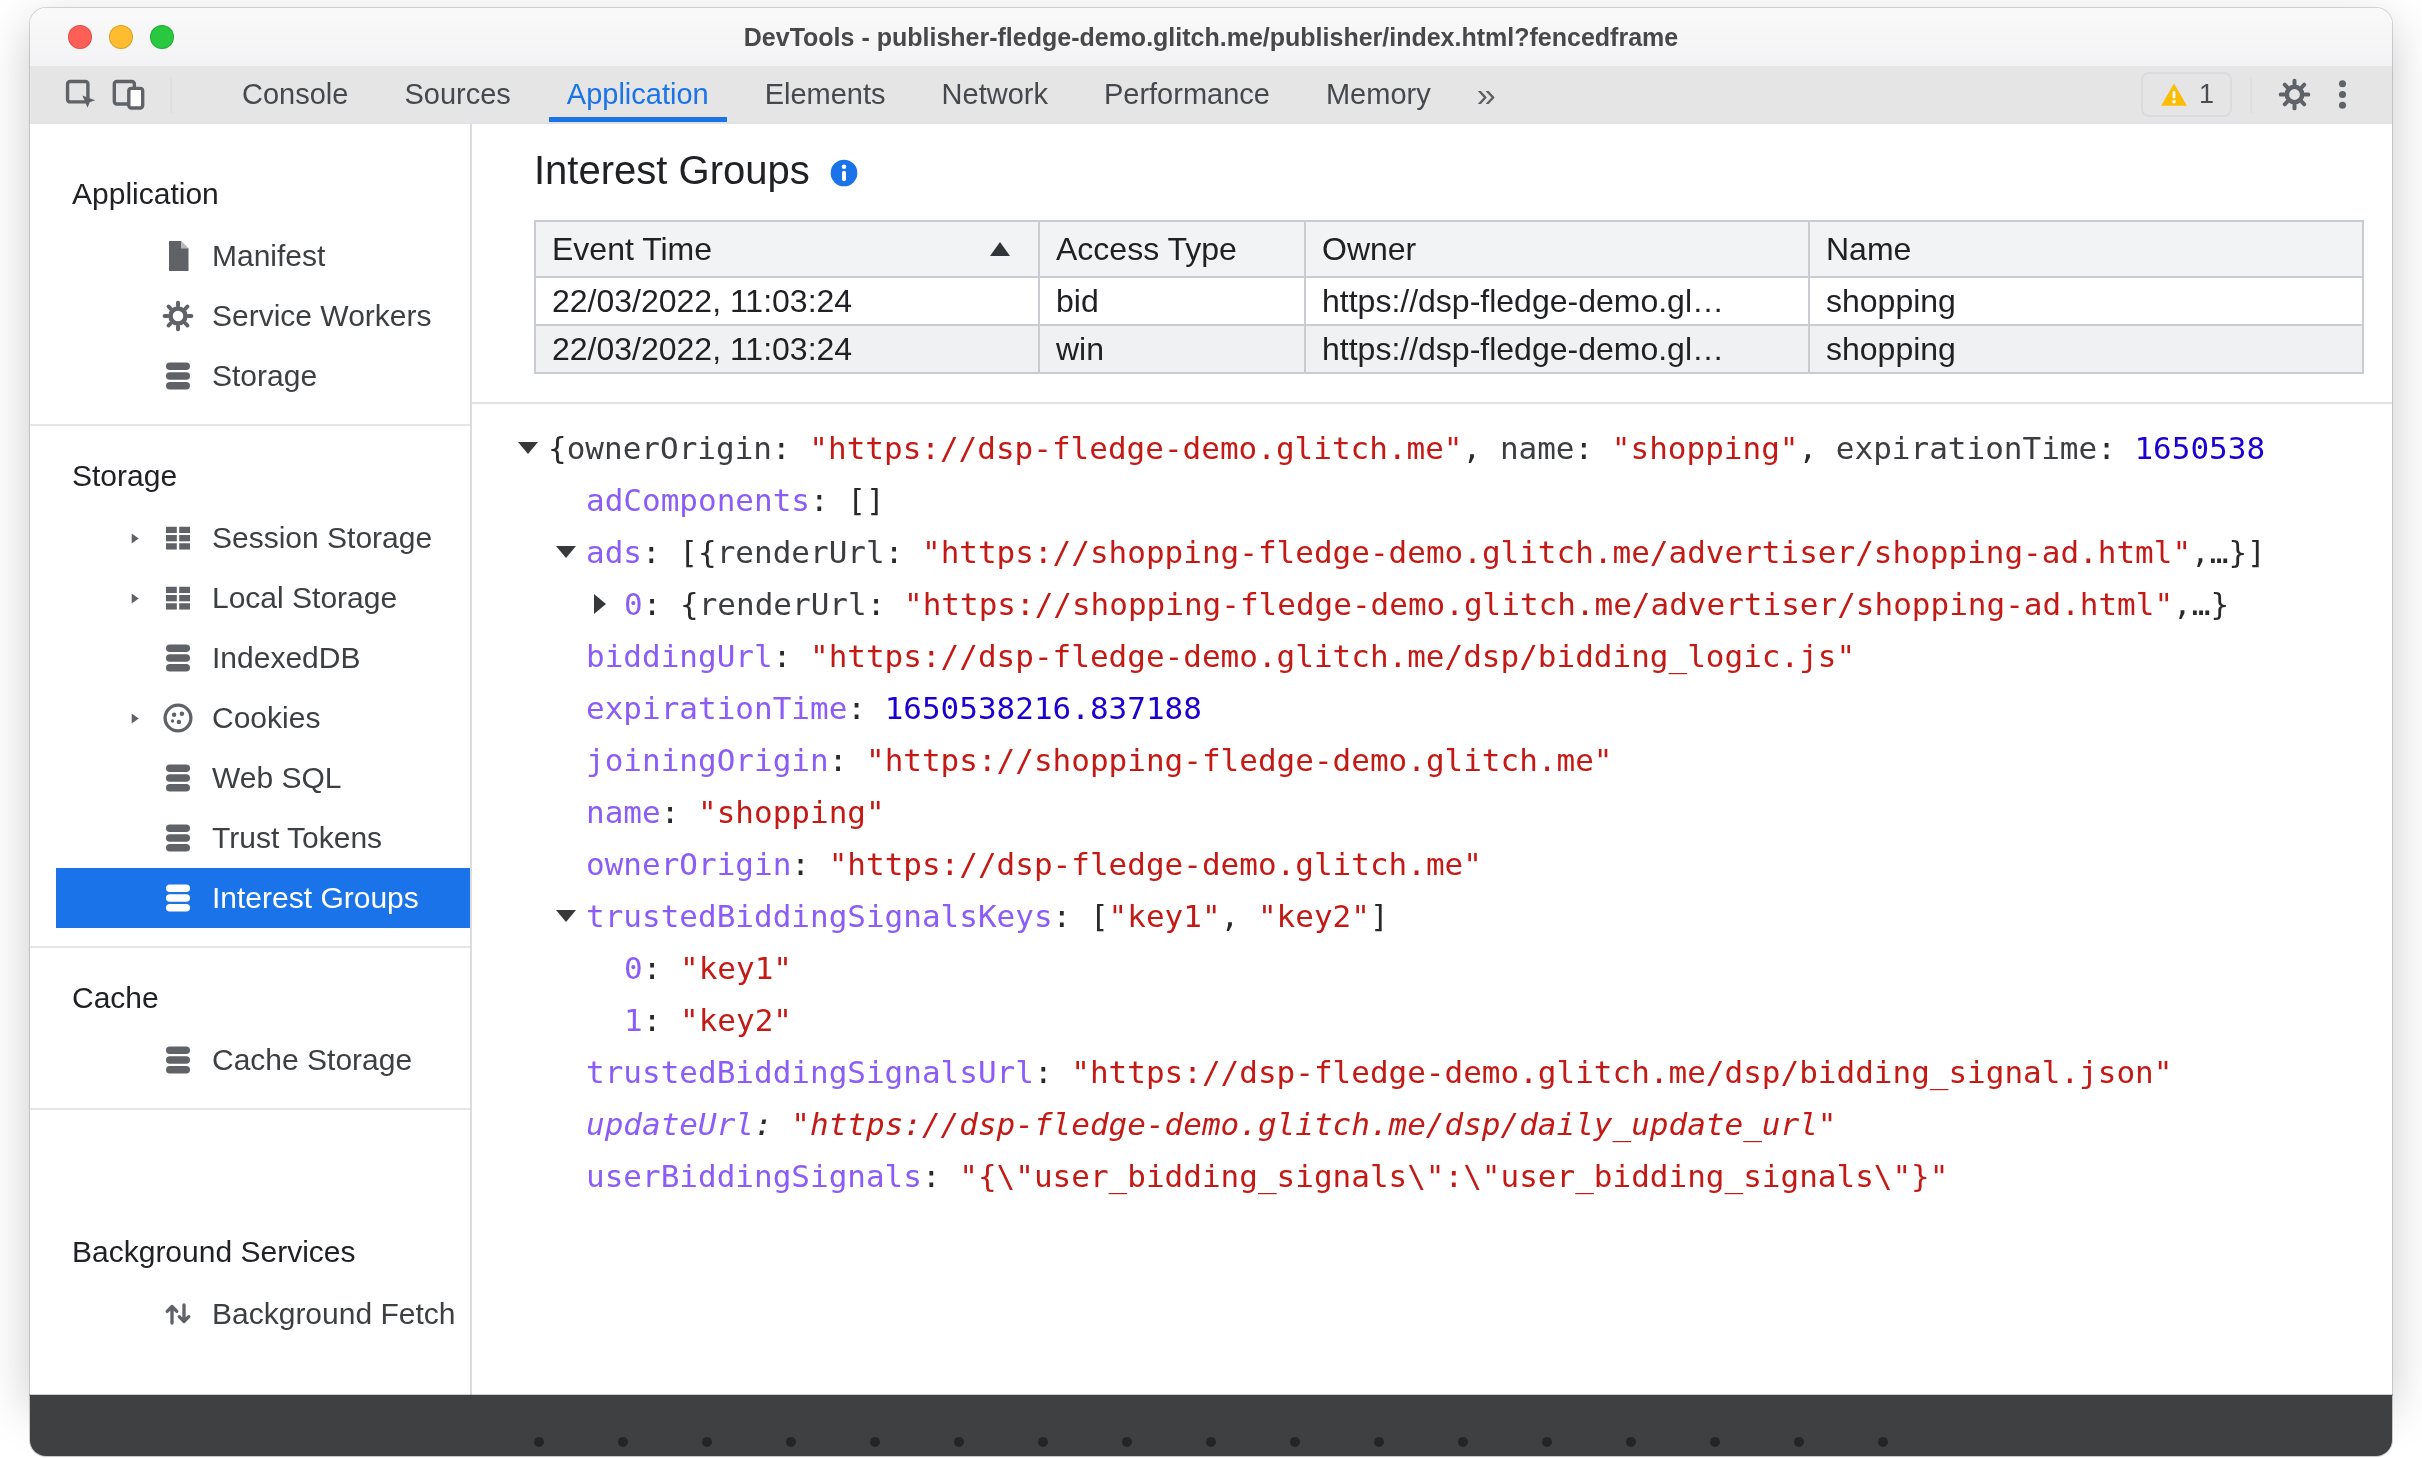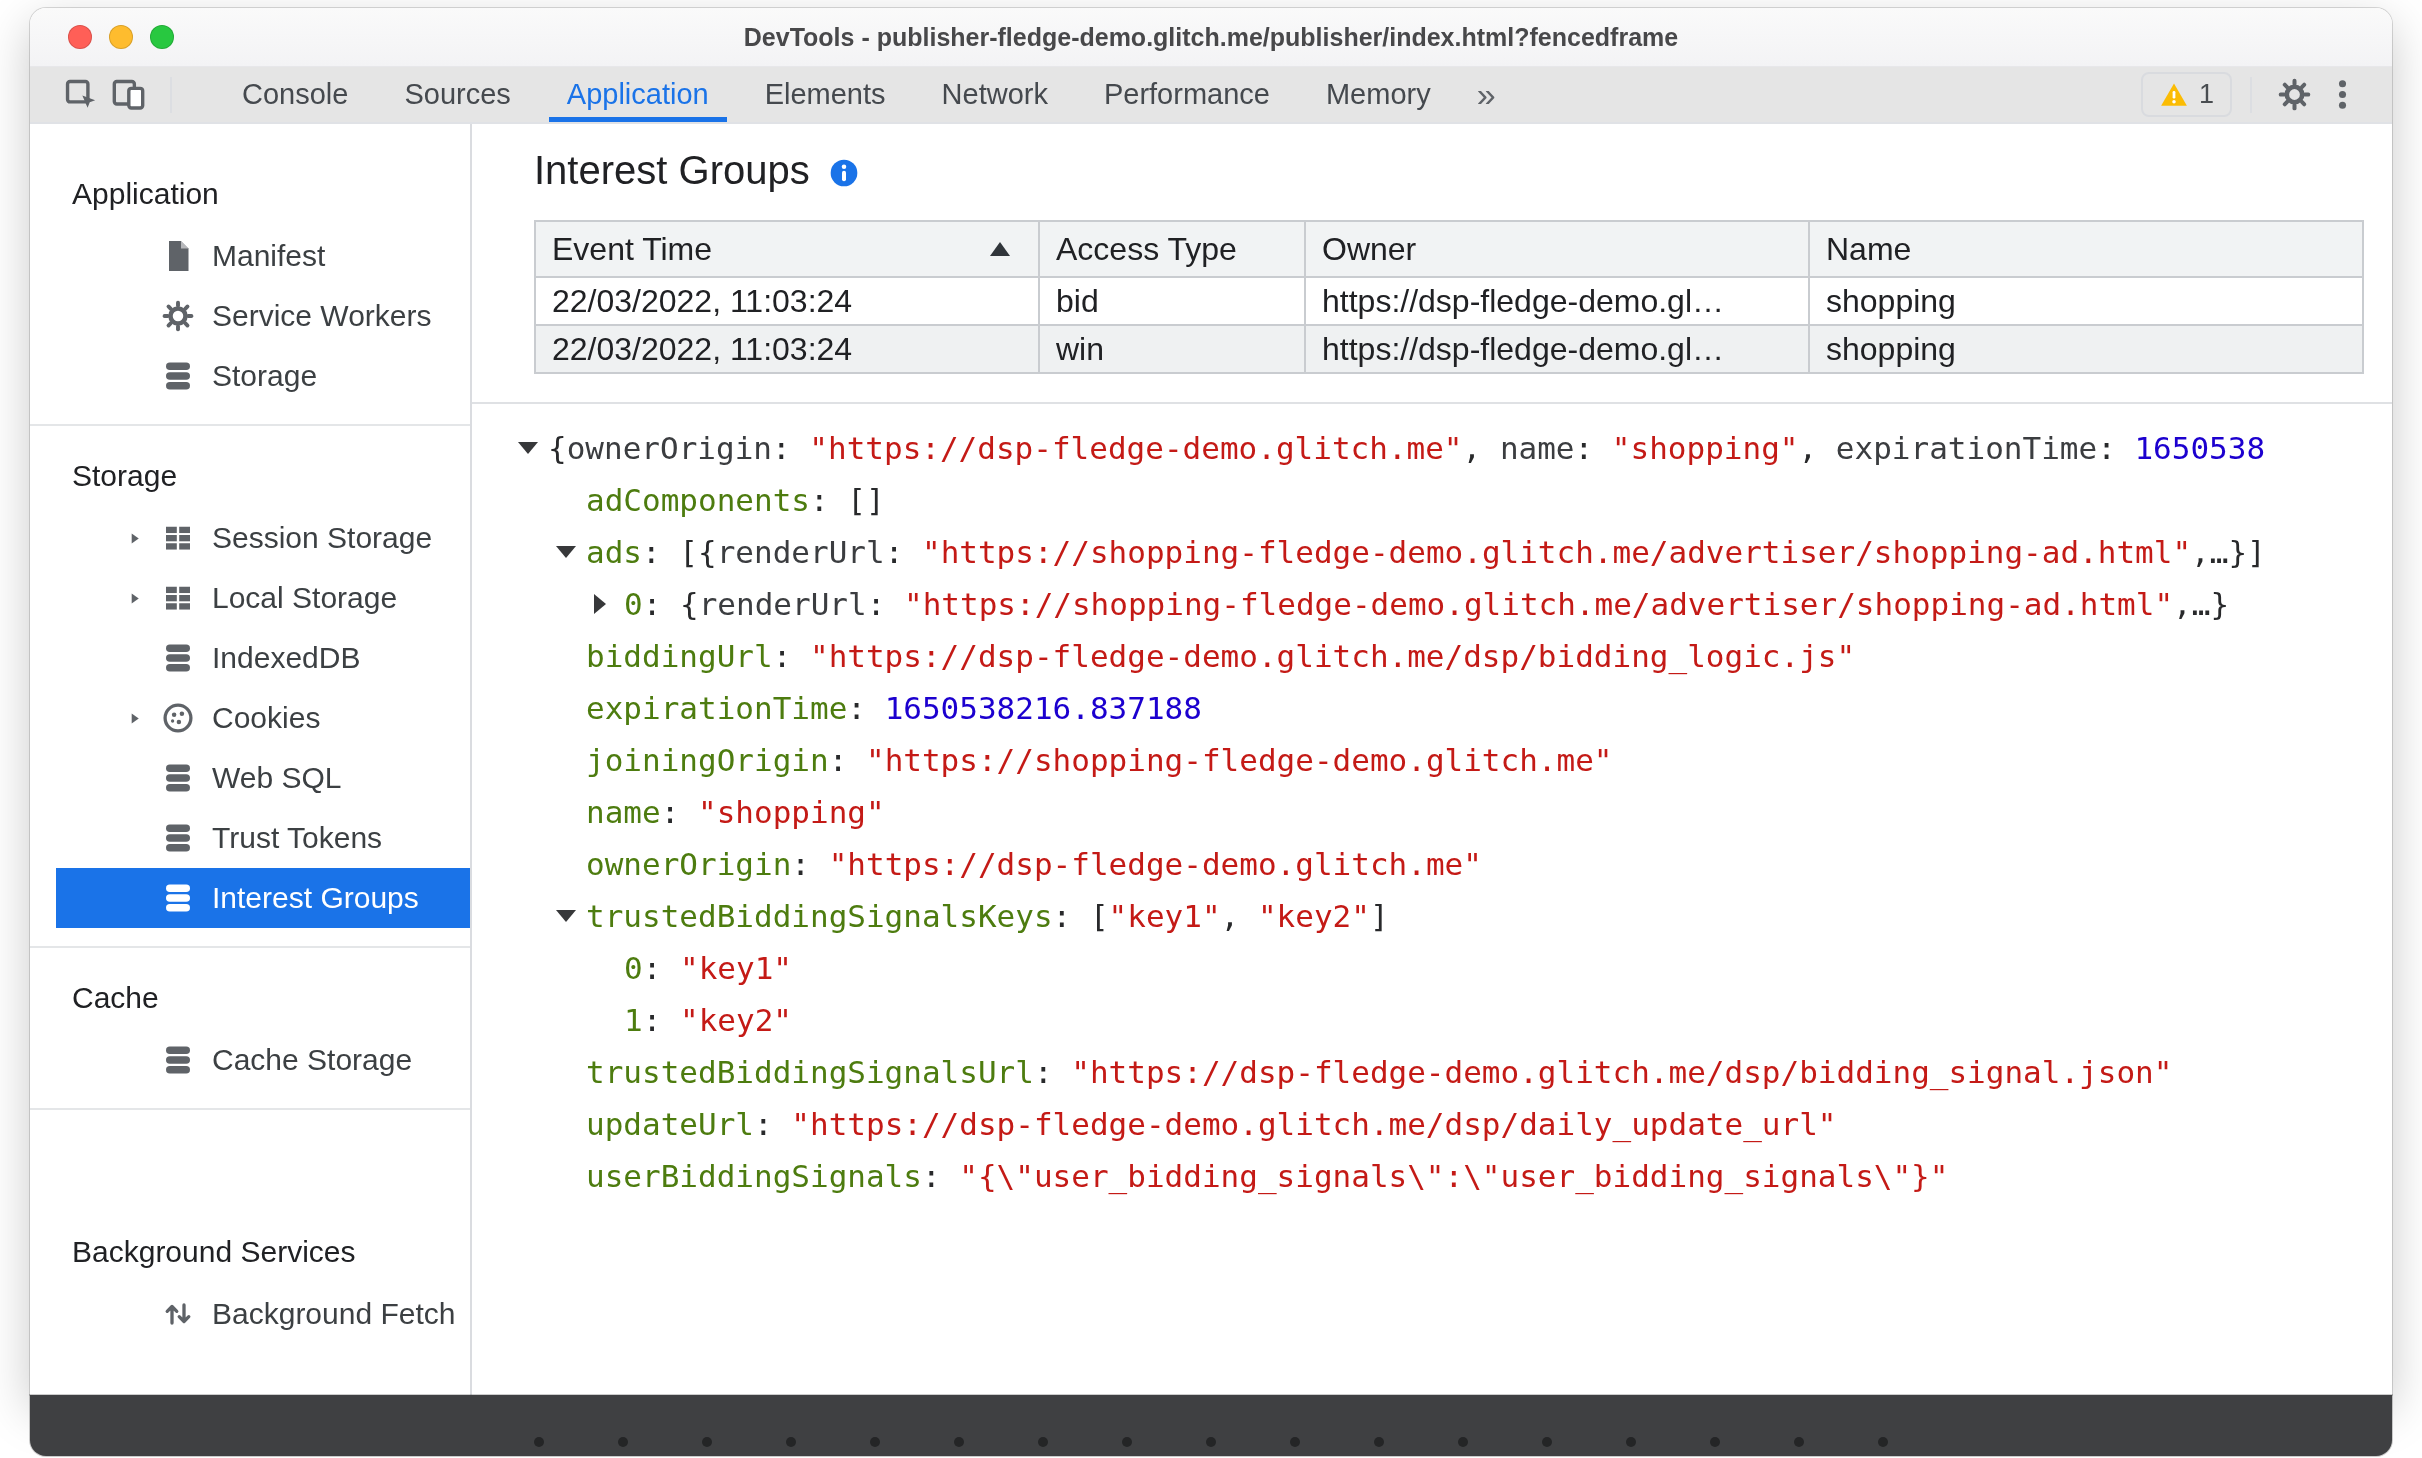--- a/index.html
+++ b/index.html
@@ -68,21 +68,21 @@
   .hdivider{height:2px;background:#dfe1e4;margin-top:28px;}
 
   
   .json-tree{padding:18px 0 0 46px;font-family:"DejaVu Sans Mono", monospace;font-size:31px;color:#28292b;}
   .tree-line{height:52px;display:flex;align-items:center;white-space:pre;overflow:hidden;}
   .tree-arrow{width:30px;flex:none;display:flex;align-items:center;}
   .tree-arrow.down::before{content:'';border-left:10px solid transparent;border-right:10px solid transparent;border-top:12px solid #37383a;}
   .tree-arrow.right::before{content:'';border-top:10px solid transparent;border-bottom:10px solid transparent;border-left:12px solid #37383a;}
   .tok-plain{color:#28292b}
   .tok-pkey{color:#3b3d40}
-  .tok-key{color:#4d7c0f}
+  .tok-key{color:#8b5cf6}
   .tok-str{color:#c41a16}
   .tok-num{color:#1c00cf}
 
   
   .bottom-bar{position:absolute;left:30px;top:1395px;width:2362px;height:61px;background:#3f4042;
               border-radius:0 0 16px 16px;display:flex;align-items:flex-end;justify-content:center;
               gap:74px;padding-bottom:9px;box-sizing:border-box;box-shadow:0 0 0 1px rgba(0,0,0,.2);}
   .dot{width:10px;height:10px;border-radius:50%;background:#242526;flex:none;}
 </style>
 </head>
@@ -411,21 +411,21 @@
           <div class="tree-line" style="padding-left: 76px;"><span class="tree-arrow right"></span><span class="tok-key">0</span><span class="tok-plain">: {</span><span class="tok-pkey">renderUrl</span><span class="tok-plain">: </span><span class="tok-str">"https://shopping-fledge-demo.glitch.me/advertiser/shopping-ad.html"</span><span class="tok-plain">,…}</span></div>
           <div class="tree-line" style="padding-left: 38px;"><span class="tree-arrow"></span><span class="tok-key">biddingUrl</span><span class="tok-plain">: </span><span class="tok-str">"https://dsp-fledge-demo.glitch.me/dsp/bidding_logic.js"</span></div>
           <div class="tree-line" style="padding-left: 38px;"><span class="tree-arrow"></span><span class="tok-key">expirationTime</span><span class="tok-plain">: </span><span class="tok-num">1650538216.837188</span></div>
           <div class="tree-line" style="padding-left: 38px;"><span class="tree-arrow"></span><span class="tok-key">joiningOrigin</span><span class="tok-plain">: </span><span class="tok-str">"https://shopping-fledge-demo.glitch.me"</span></div>
           <div class="tree-line" style="padding-left: 38px;"><span class="tree-arrow"></span><span class="tok-key">name</span><span class="tok-plain">: </span><span class="tok-str">"shopping"</span></div>
           <div class="tree-line" style="padding-left: 38px;"><span class="tree-arrow"></span><span class="tok-key">ownerOrigin</span><span class="tok-plain">: </span><span class="tok-str">"https://dsp-fledge-demo.glitch.me"</span></div>
           <div class="tree-line" style="padding-left: 38px;"><span class="tree-arrow down"></span><span class="tok-key">trustedBiddingSignalsKeys</span><span class="tok-plain">: [</span><span class="tok-str">"key1"</span><span class="tok-plain">, </span><span class="tok-str">"key2"</span><span class="tok-plain">]</span></div>
           <div class="tree-line" style="padding-left: 76px;"><span class="tree-arrow"></span><span class="tok-key">0</span><span class="tok-plain">: </span><span class="tok-str">"key1"</span></div>
           <div class="tree-line" style="padding-left: 76px;"><span class="tree-arrow"></span><span class="tok-key">1</span><span class="tok-plain">: </span><span class="tok-str">"key2"</span></div>
           <div class="tree-line" style="padding-left: 38px;"><span class="tree-arrow"></span><span class="tok-key">trustedBiddingSignalsUrl</span><span class="tok-plain">: </span><span class="tok-str">"https://dsp-fledge-demo.glitch.me/dsp/bidding_signal.json"</span></div>
-          <div class="tree-line" style="padding-left: 38px;"><span class="tree-arrow"></span><span class="tok-key">updateUrl</span><span class="tok-plain">: </span><span class="tok-str">"https://dsp-fledge-demo.glitch.me/dsp/daily_update_url"</span></div>
+          <div class="tree-line" style="padding-left: 38px; font-style: italic;"><span class="tree-arrow"></span><span class="tok-key">updateUrl</span><span class="tok-plain">: </span><span class="tok-str">"https://dsp-fledge-demo.glitch.me/dsp/daily_update_url"</span></div>
           <div class="tree-line" style="padding-left: 38px;"><span class="tree-arrow"></span><span class="tok-key">userBiddingSignals</span><span class="tok-plain">: </span><span class="tok-str">"{\"user_bidding_signals\":\"user_bidding_signals\"}"</span></div>
         </div>
     </div>
   </div>
 </div>
 
 <div class="bottom-bar">
     <span class="dot"></span>
     <span class="dot"></span>
     <span class="dot"></span>

